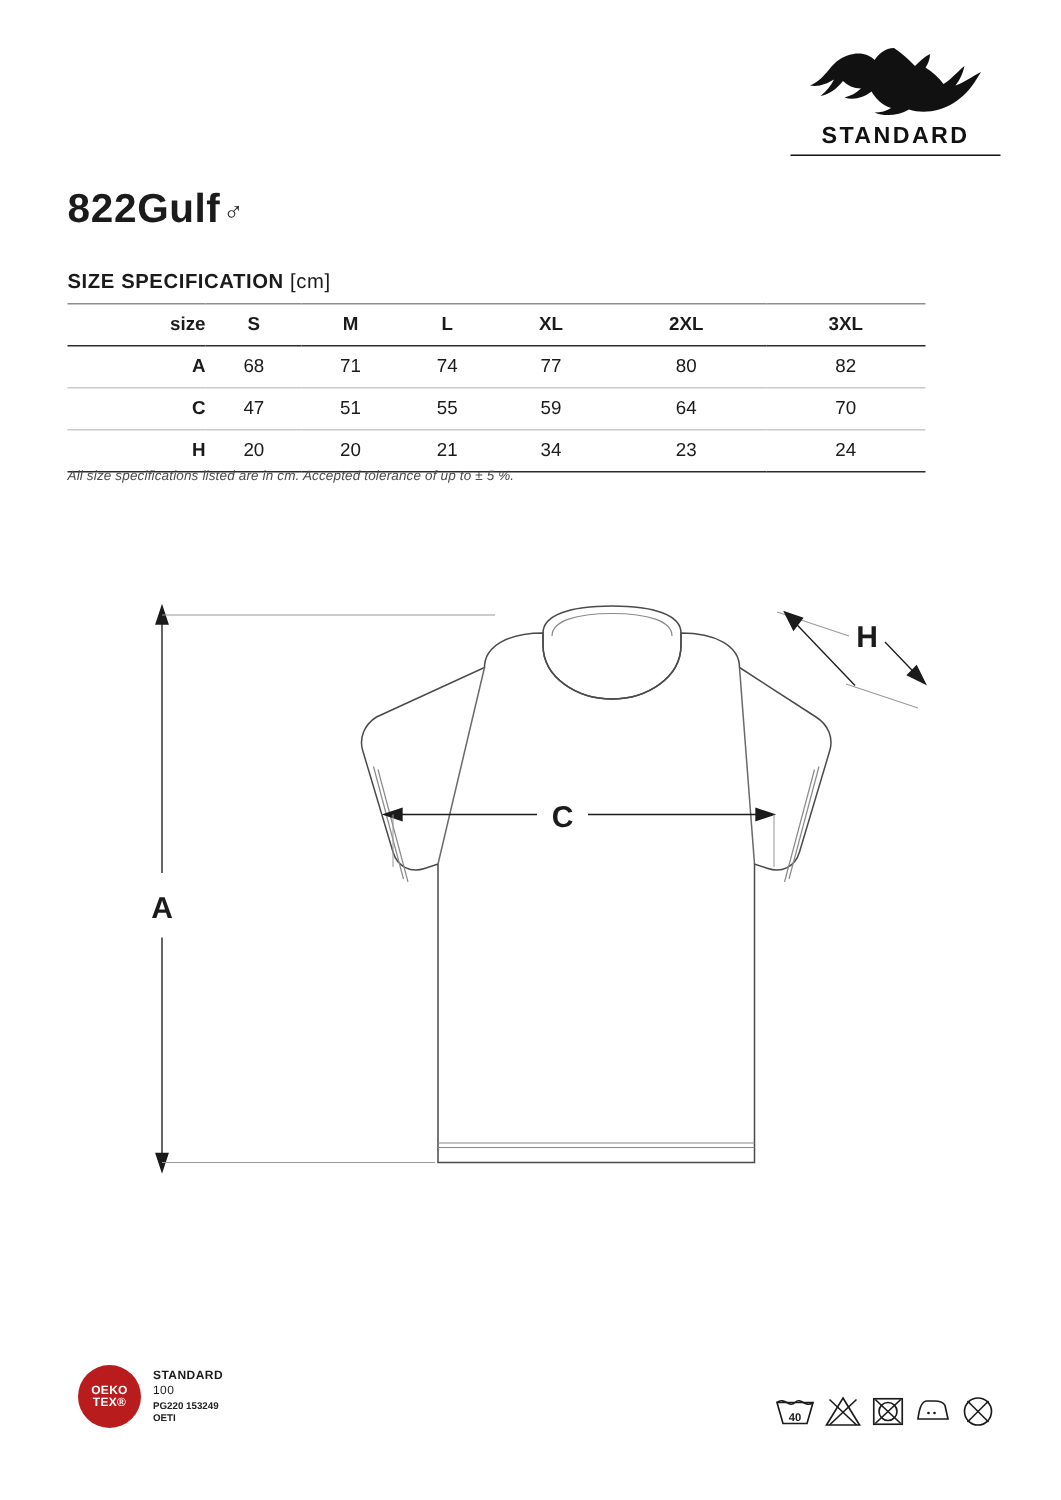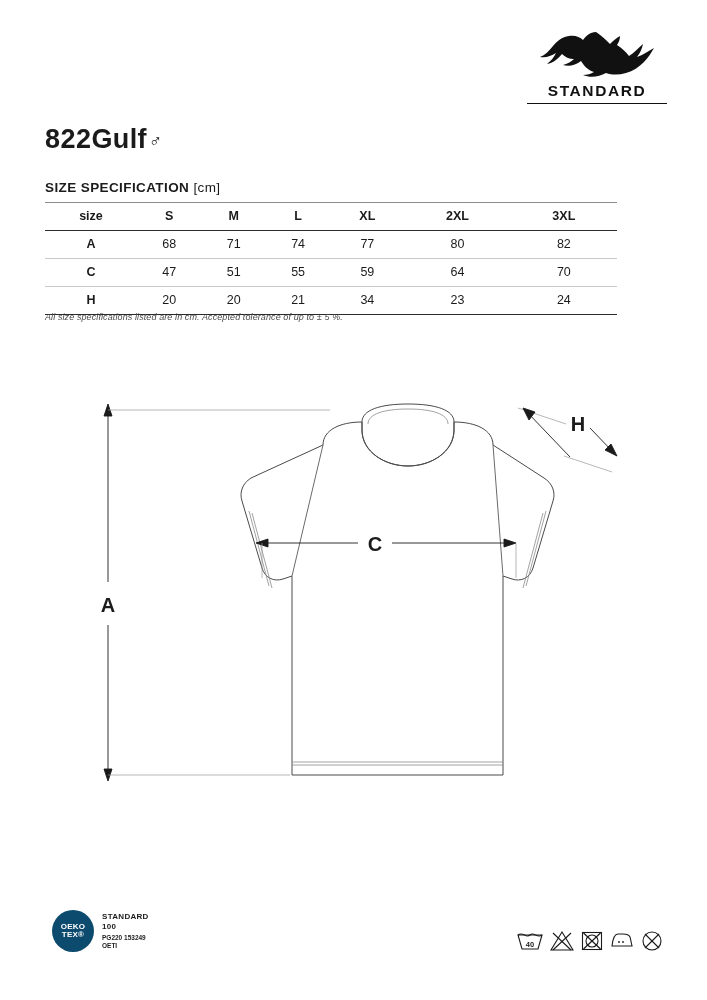--- a/index.html
+++ b/index.html
@@ -96,21 +96,21 @@
   }
   table.size-table tbody tr {
     border-bottom: 1px solid #c9c9c9;
   }
   table.size-table tbody tr:last-child {
     border-bottom: 1px solid #2b2b2b;
   }
   table.size-table th.row-label,
   table.size-table td.row-label {
     width: 92px;
-    text-align: center;
+    text-align: right;
   }
   table.size-table thead th {
     font-weight: 700;
   }
   table.size-table tbody td.val {
     font-weight: 400;
   }
   .note {
     position: absolute;
     top: 312px;
@@ -136,33 +136,33 @@
     left: 52px;
     bottom: 48px;
     display: flex;
     align-items: center;
     gap: 8px;
   }
   .oeko-badge {
     width: 42px;
     height: 42px;
     border-radius: 50%;
-    background: #0c4a6e;
+    background: #b91c1c;
     color: #fff;
     display: flex;
     flex-direction: column;
     align-items: center;
     justify-content: center;
     line-height: 1.05;
   }
   .oeko-badge .l1 { font-size: 8px; font-weight: 700; letter-spacing: 0.2px; }
   .oeko-badge .l2 { font-size: 8px; font-weight: 700; letter-spacing: 0.2px; }
   .oeko-text { line-height: 1.25; }
   .oeko-text .t1 { font-size: 8px; font-weight: 700; letter-spacing: 0.3px; }
-  .oeko-text .t2 { font-size: 8px; font-weight: 700; letter-spacing: 0.3px; }
+  .oeko-text .t2 { font-size: 8px; font-weight: 400; letter-spacing: 0.3px; }
   .oeko-text .t3 { font-size: 6.5px; font-weight: 700; color: #222; margin-top: 2px; }
   .oeko-text .t4 { font-size: 6.5px; font-weight: 700; color: #222; }
 
   .care {
     position: absolute;
     right: 44px;
     bottom: 48px;
     display: flex;
     align-items: center;
     gap: 7px;

